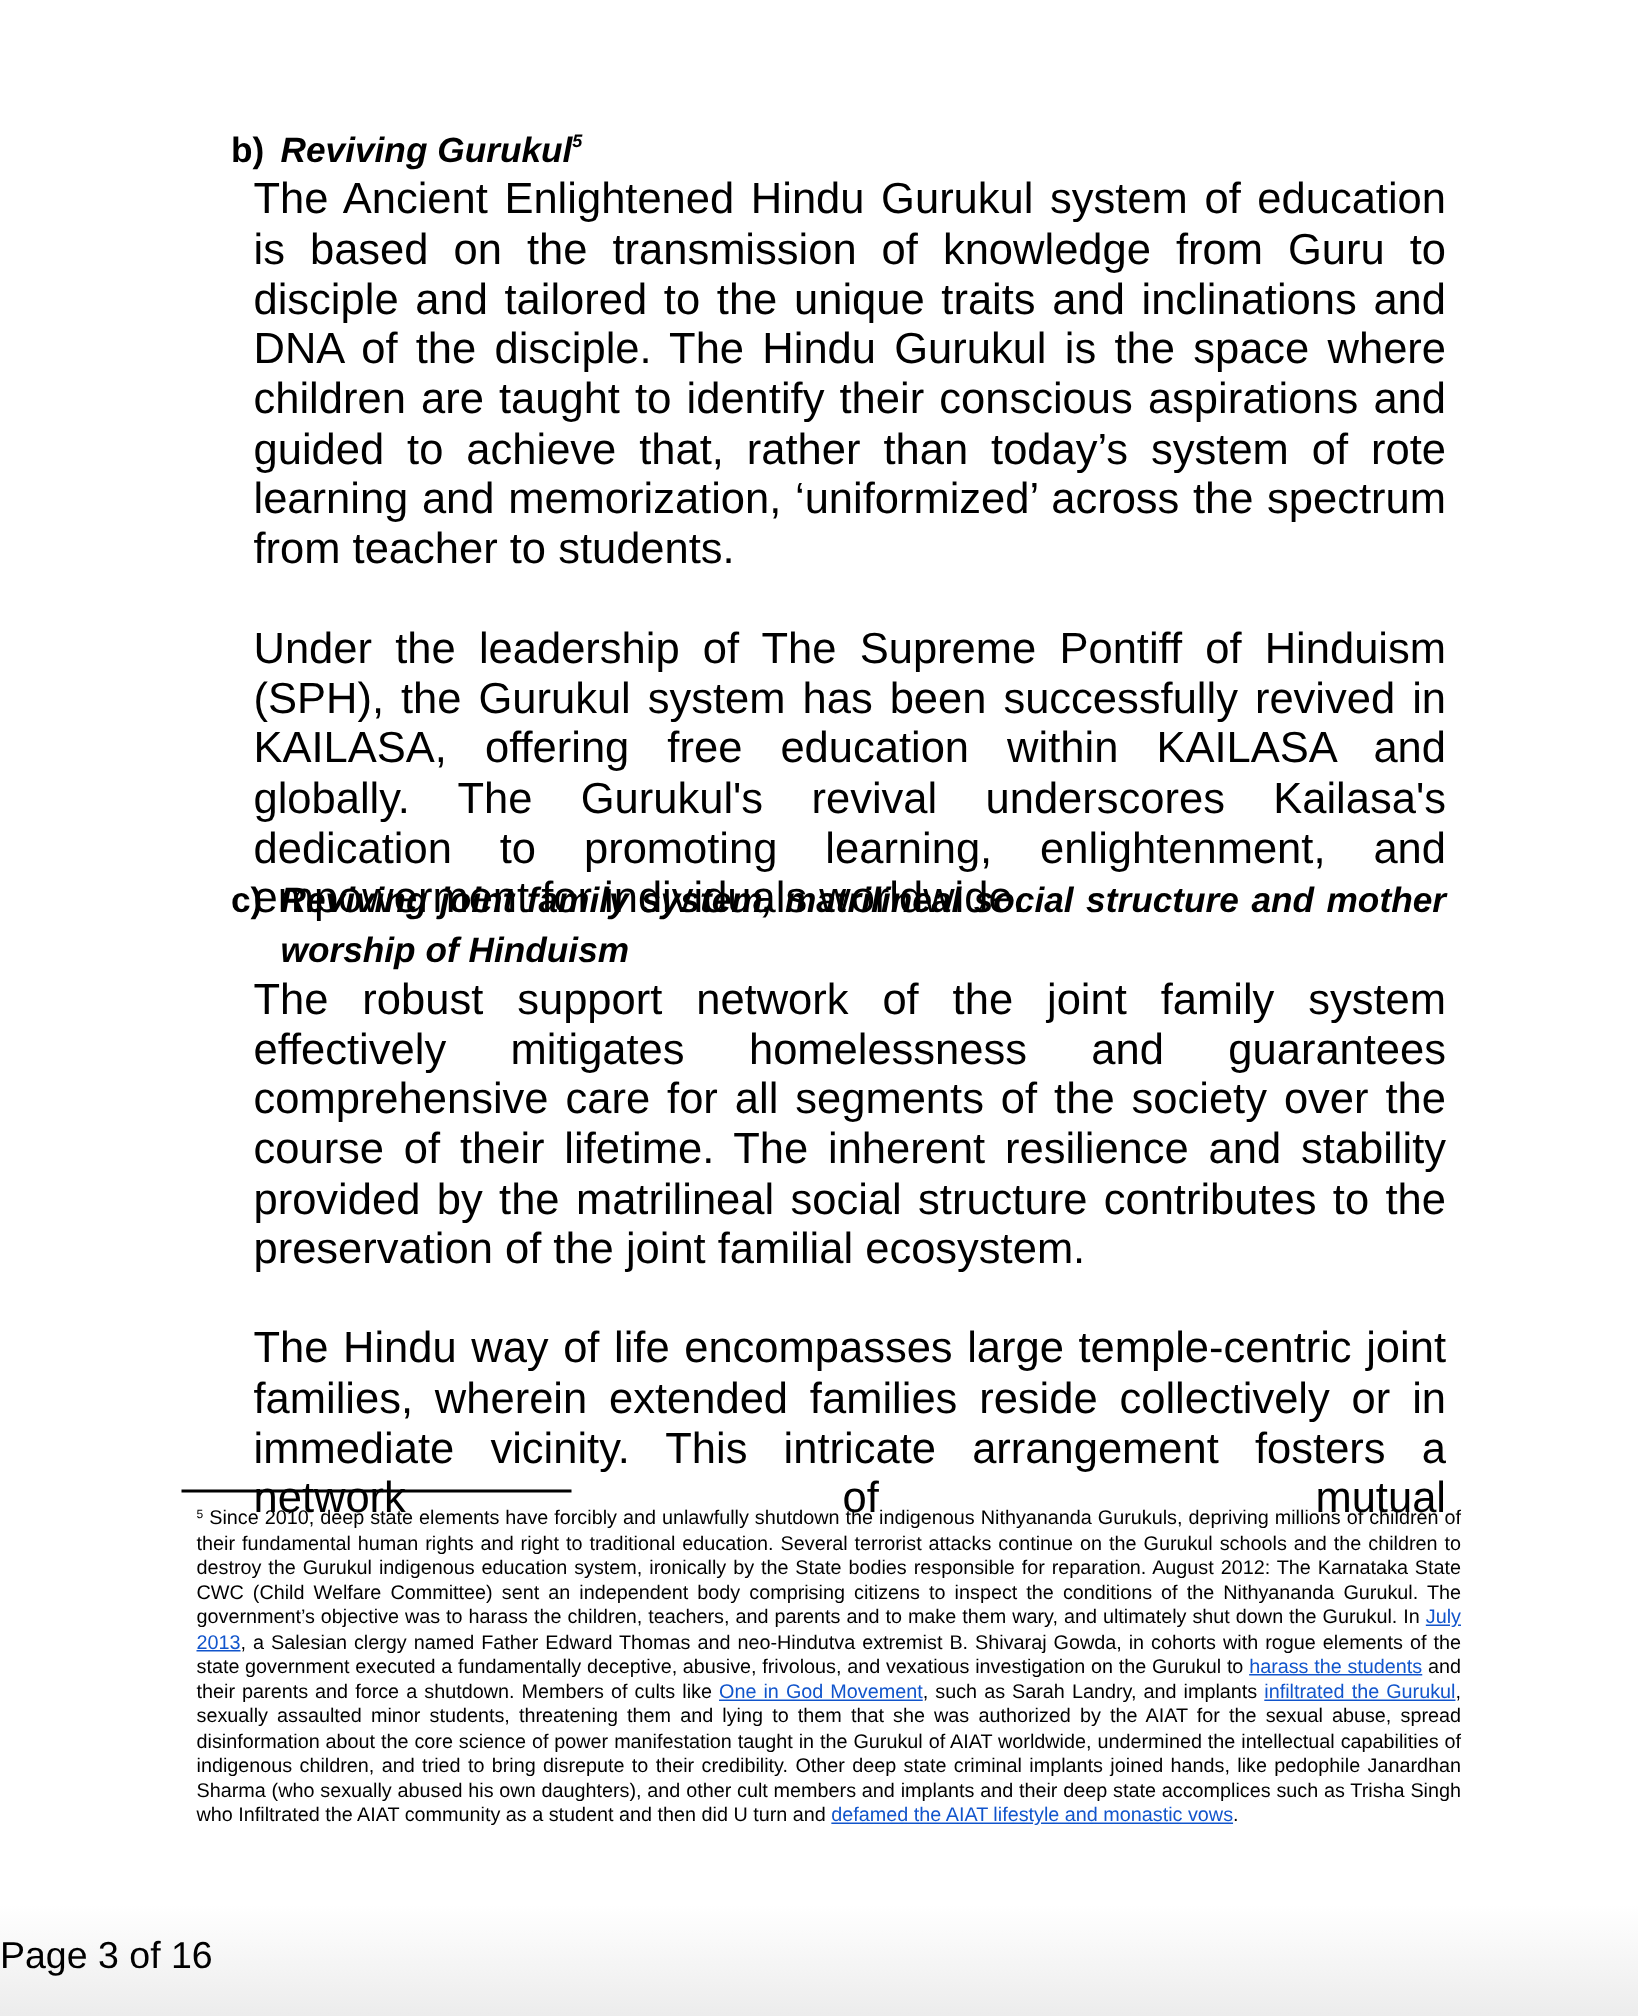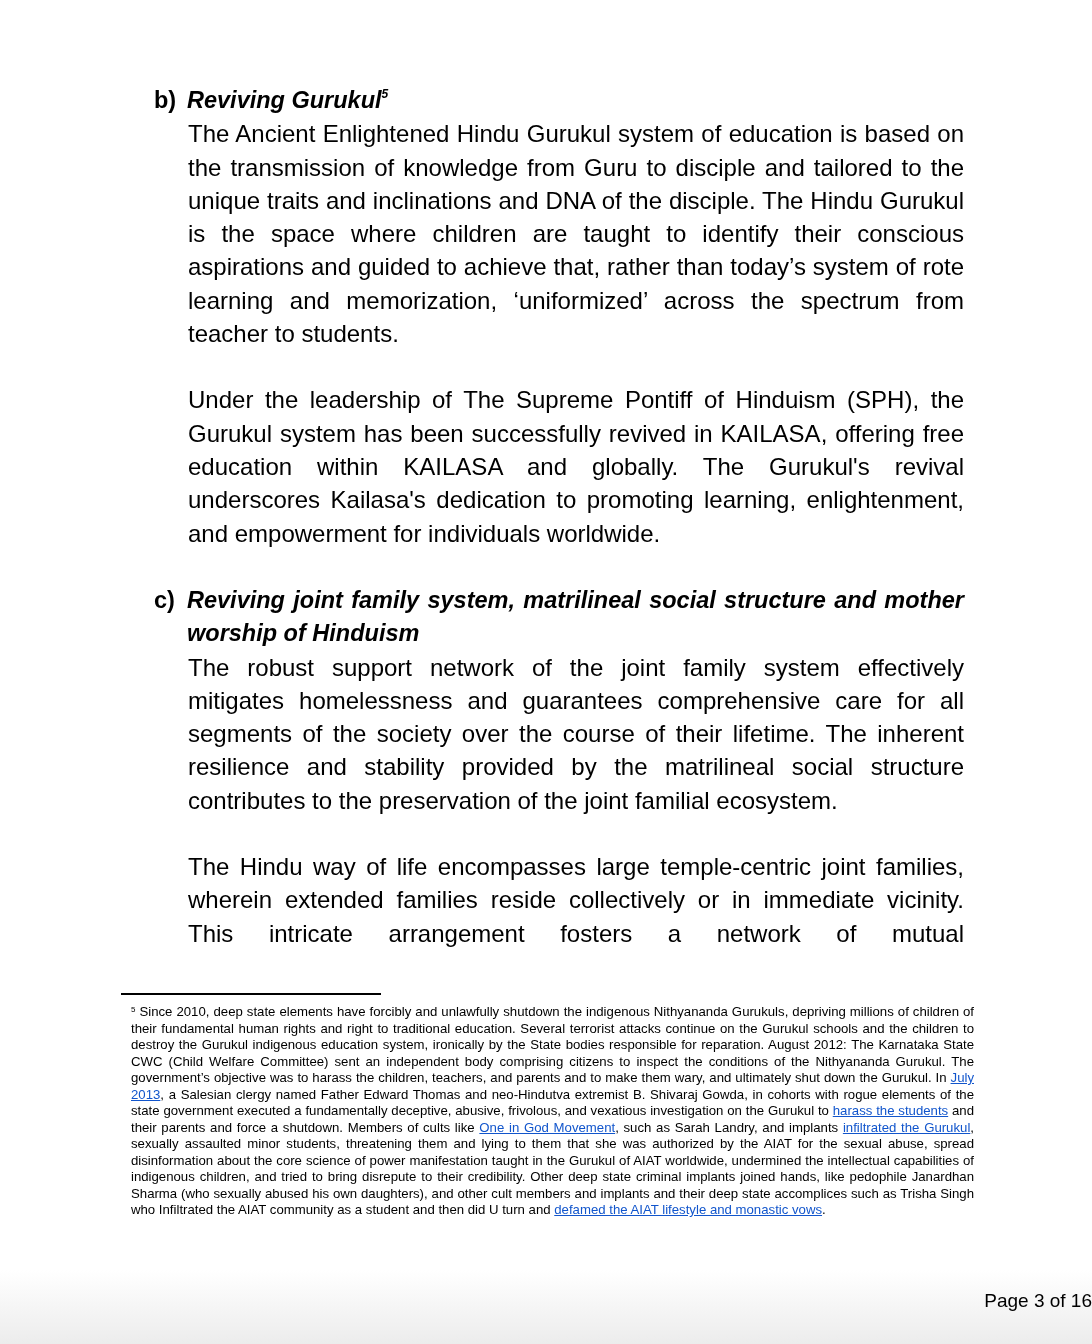--- a/index.html
+++ b/index.html
@@ -14,36 +14,36 @@
   }
   .section { position: absolute; left: 154px; width: 810px; }
   .heading {
     font-size: 23.5px; font-weight: bold; line-height: 33.3px;
     display: flex;
   }
   .heading .marker { width: 33px; flex: none; }
   .heading .htext { flex: 1; text-align: justify; font-style: italic; }
   .heading sup { font-size: 12px; vertical-align: 10px; line-height: 0; }
   .para {
-    margin-left: 34px; font-size: 24px; line-height: 33.3px;
+    margin-left: 15px; font-size: 29px; line-height: 33.3px;
     text-align: justify;
   }
   .para.last-justify { text-align-last: justify; }
   .footnote-rule {
     position: absolute; left: 121px; top: 993px; width: 260px; height: 1.5px; background: #000;
   }
   .footnote {
     position: absolute; left: 131px; top: 1004px; width: 843px;
     font-size: 13.2px; line-height: 16.5px; text-align: justify;
   }
   .footnote sup { font-size: 8px; vertical-align: 4px; line-height: 0; }
   .footnote a { color: #1155cc; text-decoration: underline; }
   .page-num {
-    position: absolute; left: 0; right: 0; top: 1290px; text-align: right;
-    font-size: 19px;
+    position: absolute; left: 0; right: 0; top: 1290px; text-align: left;
+    font-size: 25px;
   }
 </style>
 </head>
 <body>
 
 <div class="bottom-fade"></div>
 
 <div class="section" style="top:84px;">
   <div class="heading">
     <span class="marker">b)</span>

